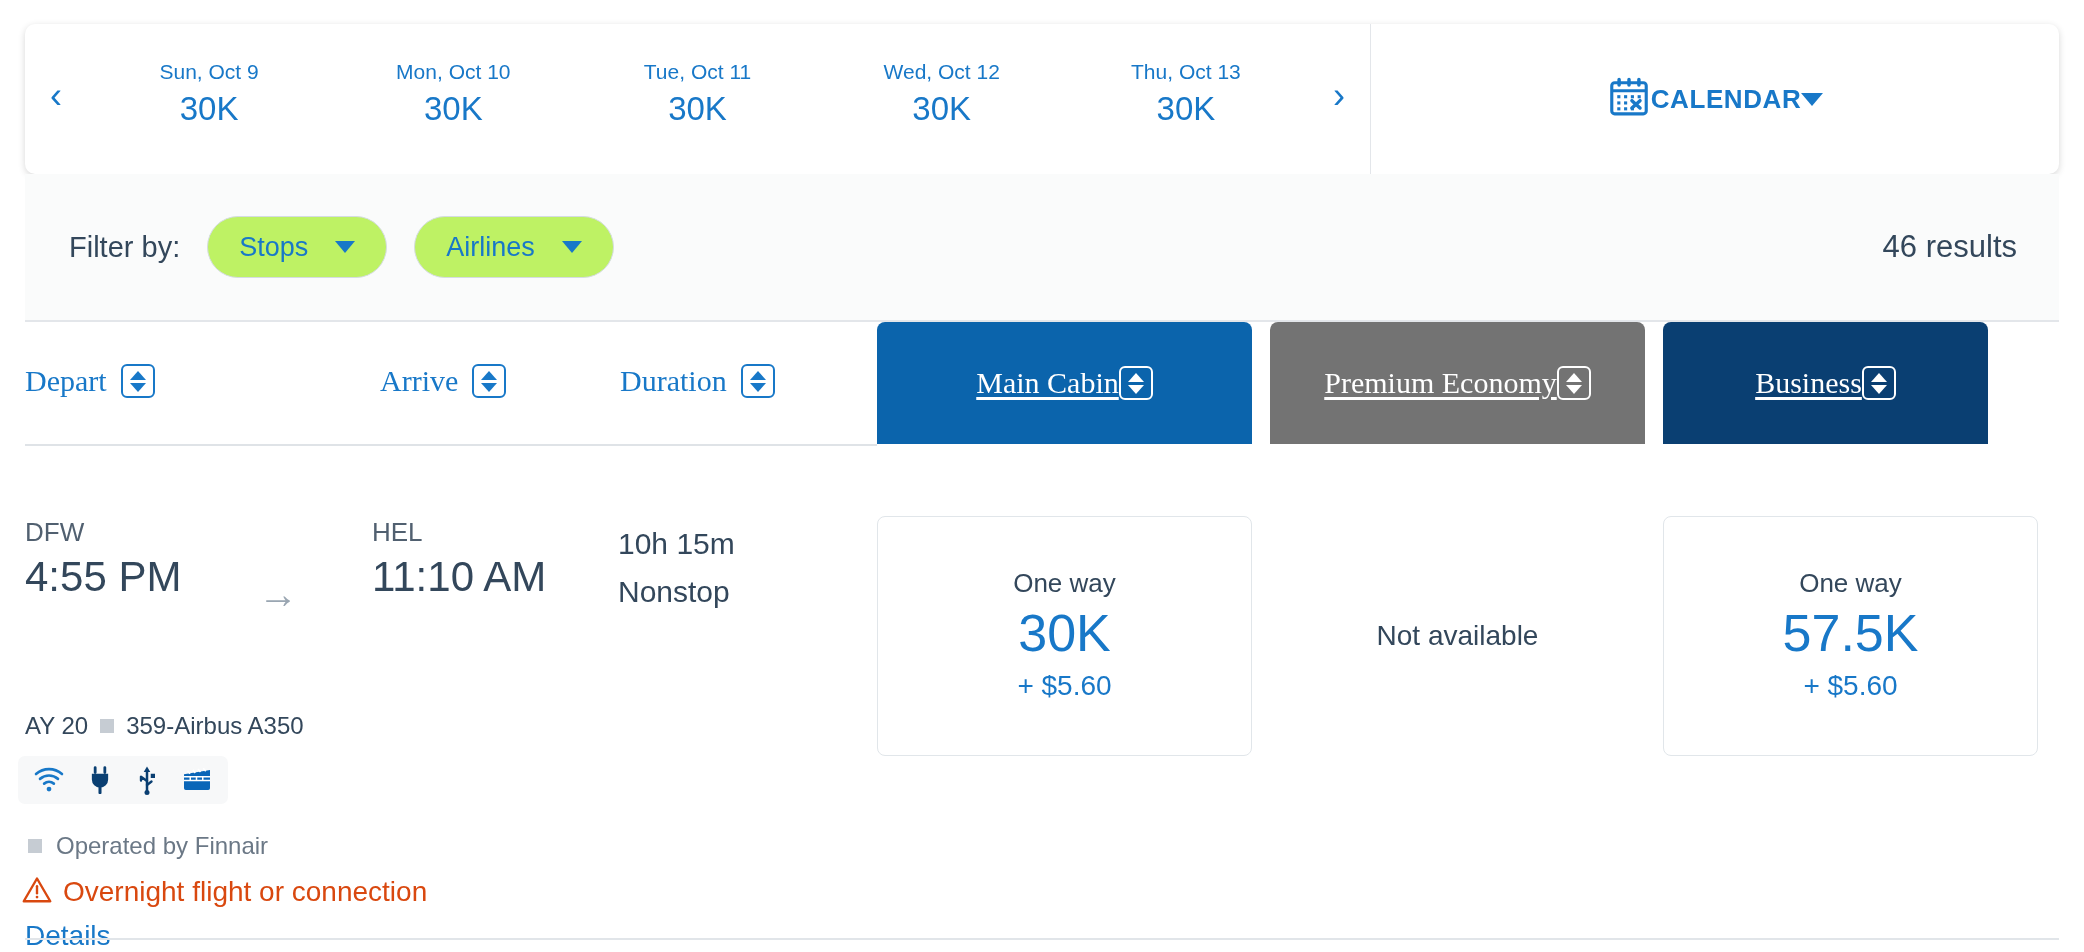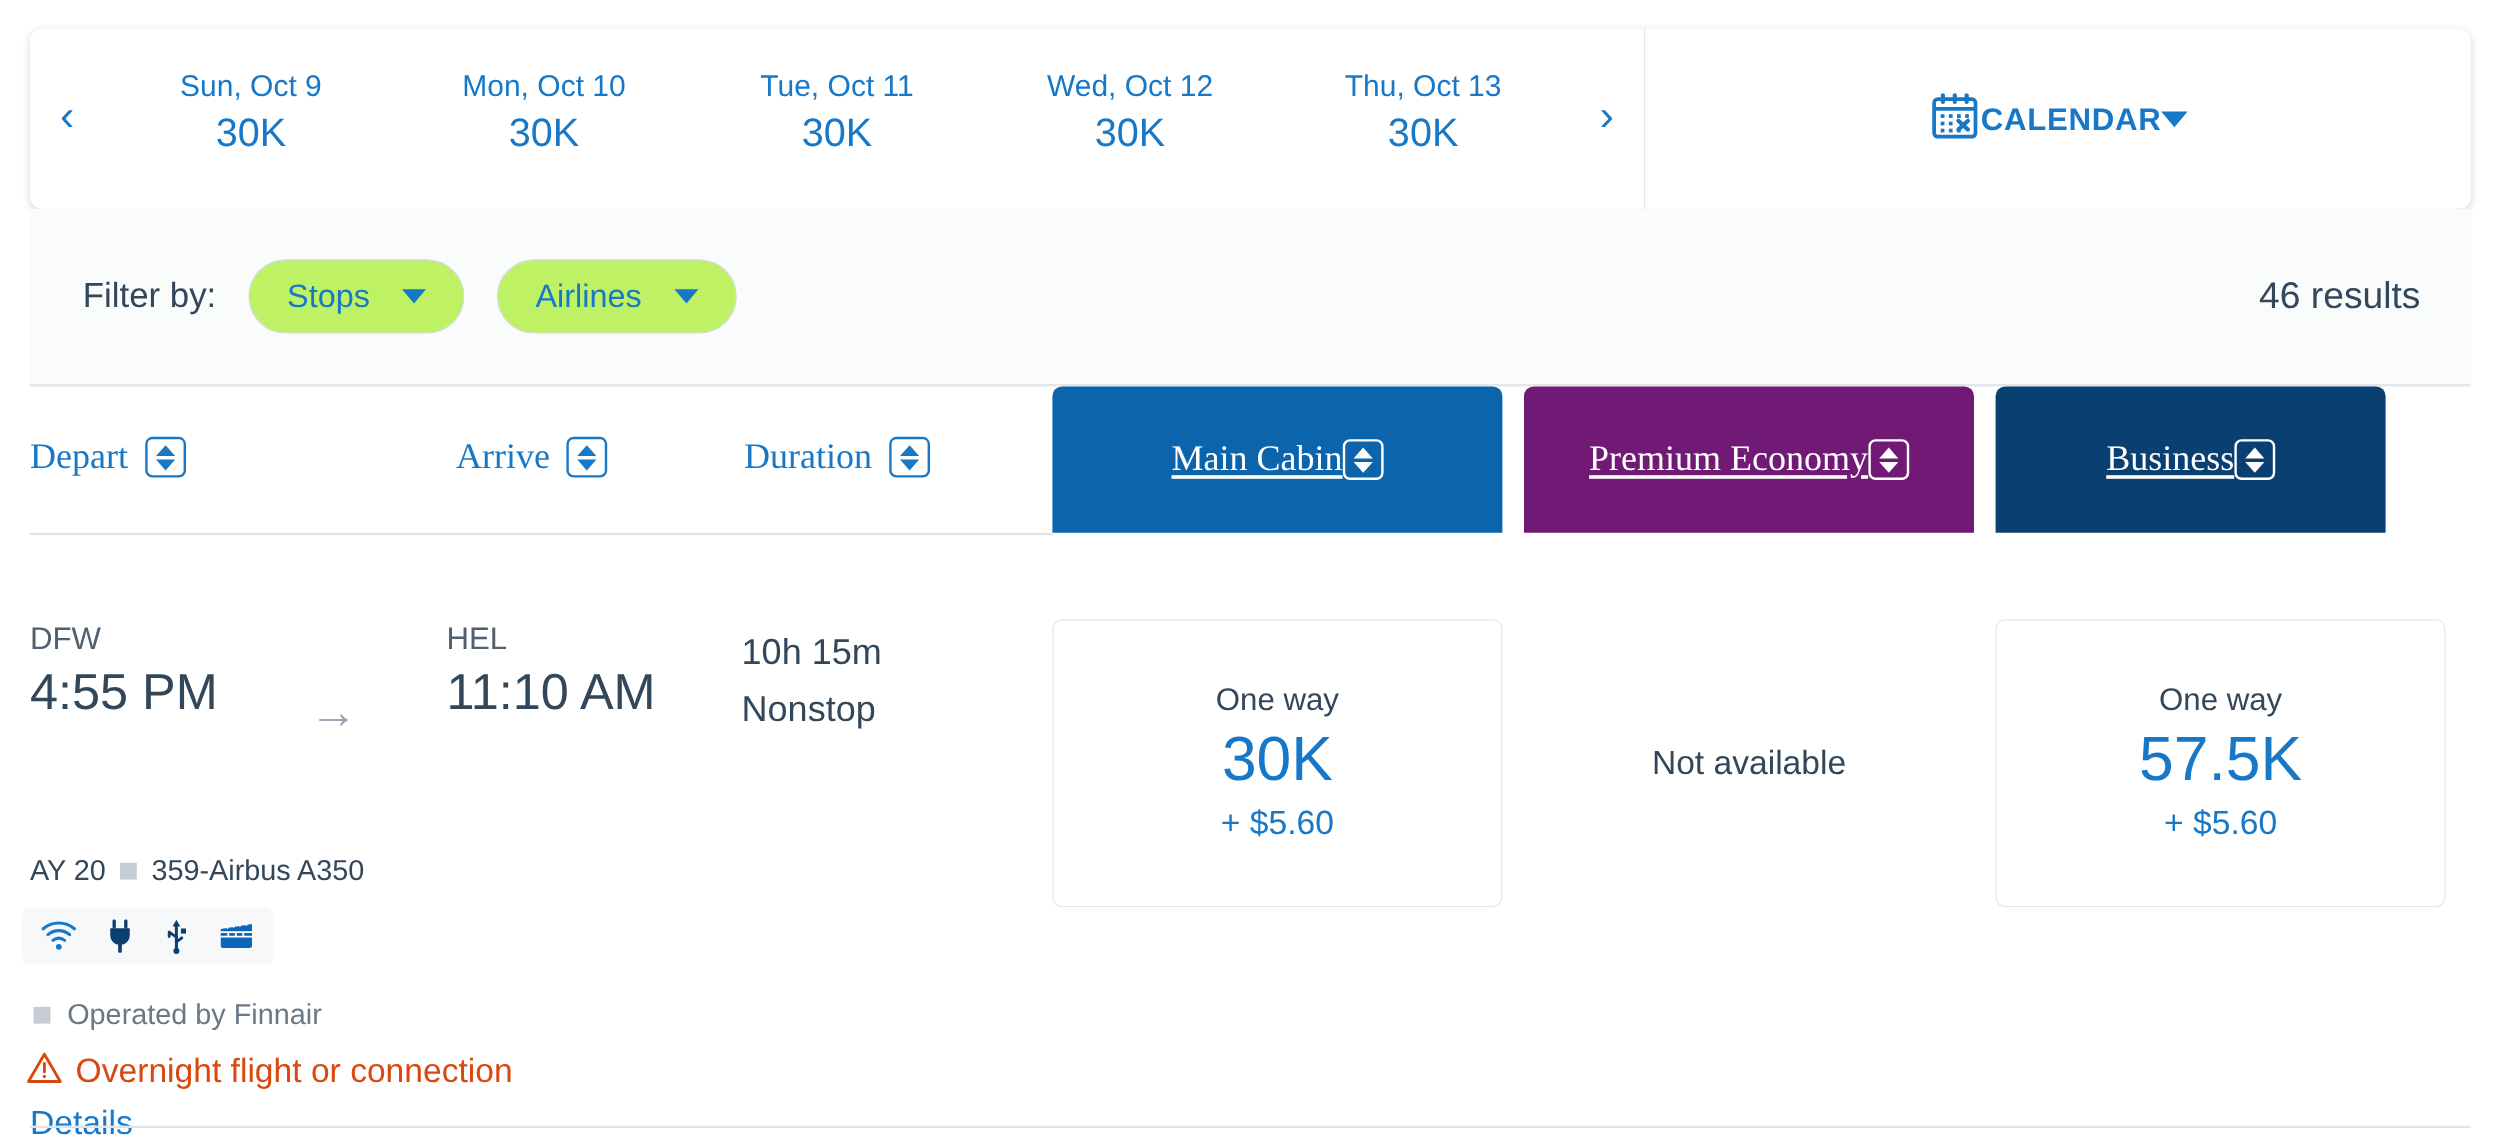--- a/index.html
+++ b/index.html
@@ -67,21 +67,21 @@
     display: flex;
     flex-direction: column;
     align-items: center;
     justify-content: center;
     position: relative;
     cursor: pointer;
     padding-bottom: 8px;
   }
 
   .date-label {
-    font-size: 25px;
+    font-size: 21px;
     color: #1878c8;
     line-height: 1.25;
     white-space: nowrap;
   }
   .date-price {
     font-size: 33px;
     color: #1878c8;
     line-height: 1.3;
     margin-top: 2px;
   }
@@ -234,21 +234,21 @@
   .cabin-head .th-text {
     color: #ffffff;
     text-decoration: underline;
     text-underline-offset: 4px;
   }
   .cabin-head .sort-icon { border-color: #ffffff; }
   .cabin-head .sort-icon .tri-up { border-bottom-color: #ffffff; }
   .cabin-head .sort-icon .tri-down { border-top-color: #ffffff; }
 
   .cabin-main { left: 877px; width: 375px; background: #0b64ac; }
-  .cabin-prem { left: 1270px; width: 375px; background: #701a75; }
+  .cabin-prem { left: 1270px; width: 375px; background: #737373; }
   .cabin-biz  { left: 1663px; width: 325px; background: #0a3f72; }
 
   .head-rule {
     position: absolute;
     left: 25px;
     top: 122px;
     width: 852px;
     height: 2px;
     background: #dfe3e7;
   }

